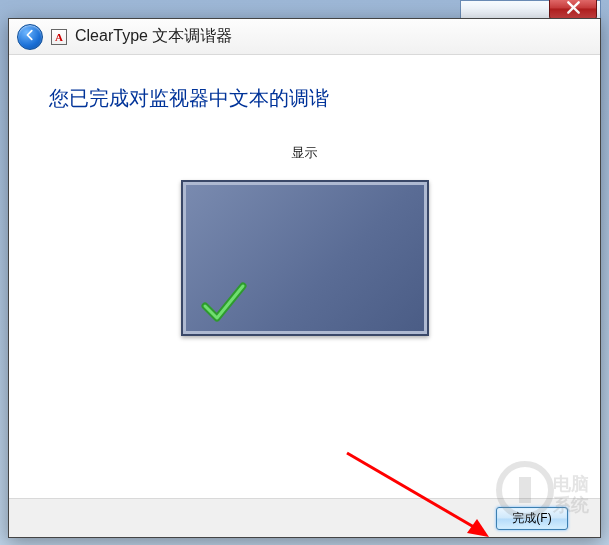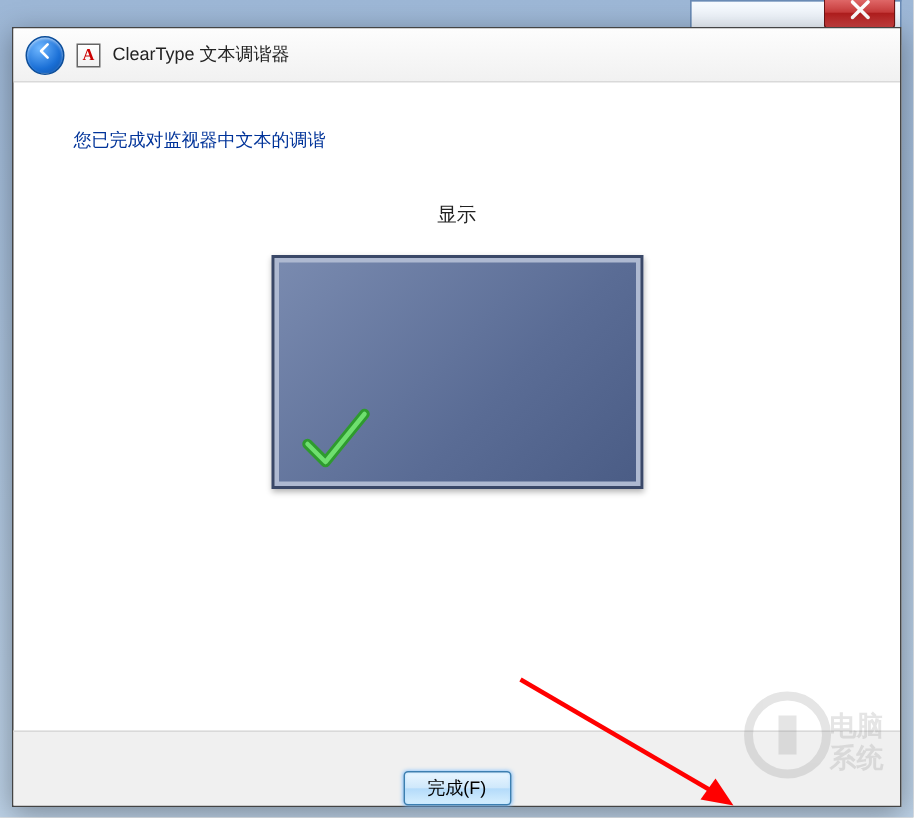--- a/index.html
+++ b/index.html
@@ -64,30 +64,30 @@
     .back-btn svg { width: 14px; height: 14px; }
     .app-icon {
       width: 16px; height: 16px;
       background: linear-gradient(#fff, #f0f0f0);
       border: 1px solid #666;
       display: flex; align-items: center; justify-content: center;
       font-size: 11px; font-weight: bold;
       font-family: "Times New Roman", serif;
     }
     .app-icon span:first-child { color: #c00; }
-    .wiz-title { font-size: 12px; color: #222; }
+    .wiz-title { font-size: 16px; color: #222; }
 
     .wiz-body {
       flex: 1;
       padding: 30px 40px 10px 40px;
       position: relative;
     }
     .headline {
       color: #003399;
-      font-size: 12px;
+      font-size: 20px;
       margin-bottom: 32px;
     }
     .monitor-area {
       text-align: center;
     }
     .monitor-label {
       font-size: 13px;
       color: #222;
       margin-bottom: 18px;
     }
@@ -105,29 +105,28 @@
       width: 48px; height: 48px;
     }
     .arrow-annotation {
       position: absolute;
       left: 330px; top: 390px;
       width: 160px; height: 100px;
       pointer-events: none;
     }
 
     .wiz-footer {
-      height: 50px;
+      height: 39px;
       border-top: 1px solid #d9d9d9;
       background: #f0f0f0;
       display: flex;
       align-items: center;
       justify-content: flex-end;
       padding: 0 32px;
       gap: 8px;
-      flex-direction: column;
     }
     .win-btn {
       min-width: 72px;
       height: 23px;
       font-size: 12px;
       background: linear-gradient(#fdfdfd, #e3e3e3);
       border: 1px solid #8a8a8a;
       border-radius: 3px;
       padding: 0 10px;
       cursor: pointer;

